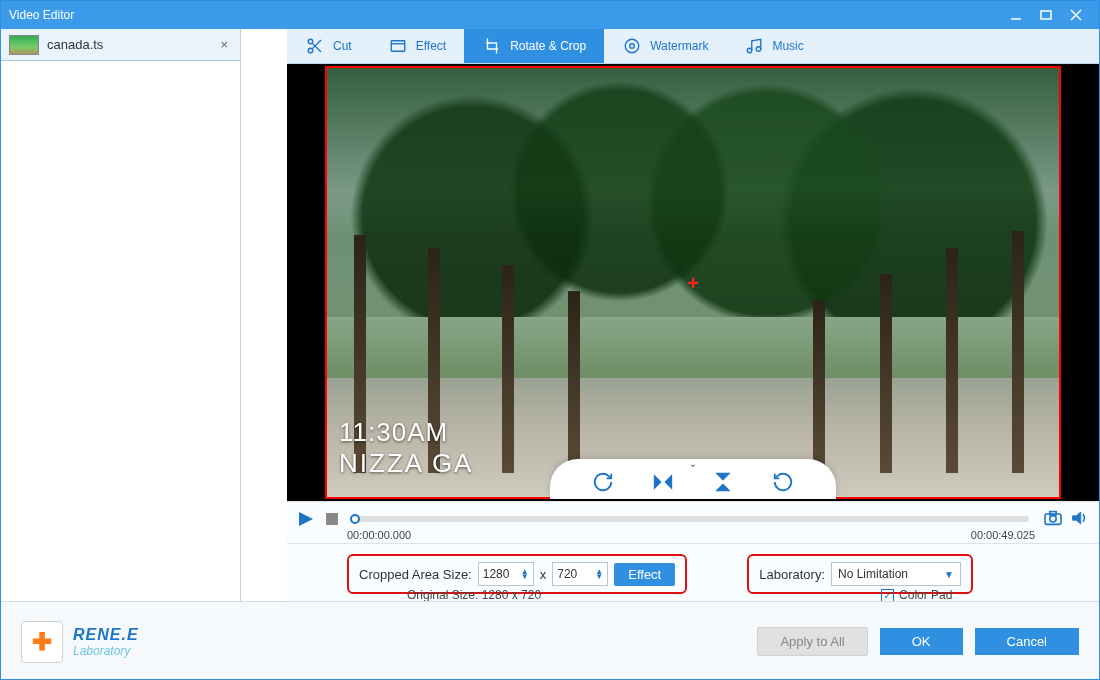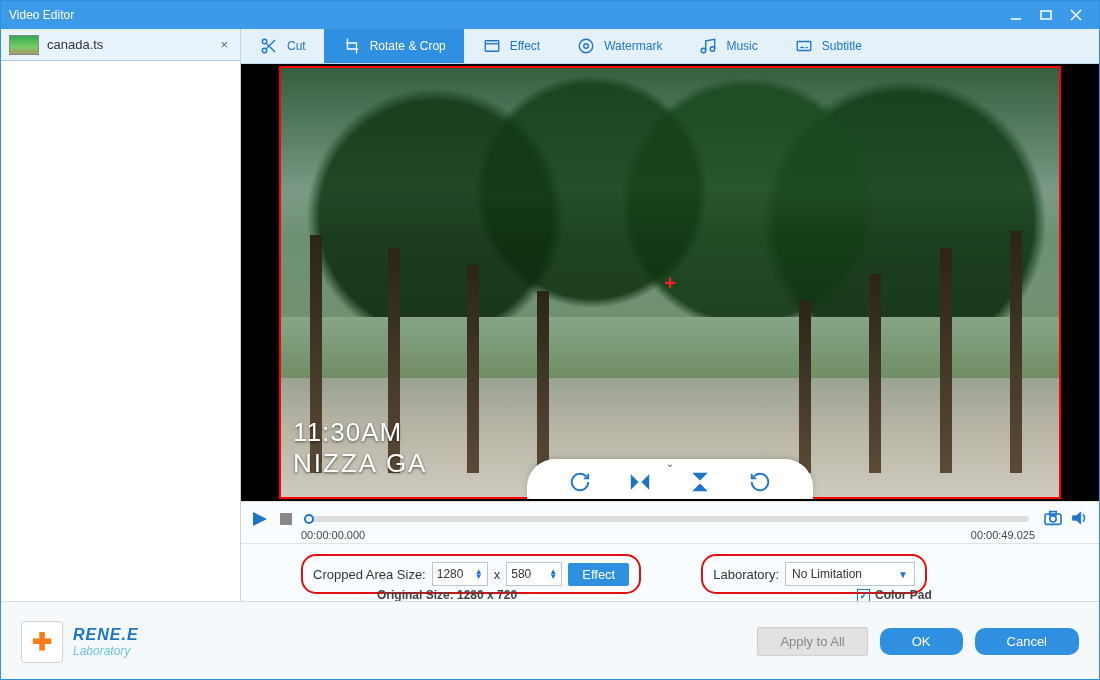--- a/index.html
+++ b/index.html
@@ -5,21 +5,21 @@
   * { box-sizing: border-box; margin: 0; padding: 0; font-family: "Segoe UI", Tahoma, sans-serif; }
   body { background:#fff; width:1100px; height:680px; overflow:hidden; border:1px solid #2f8fe0; }
   
   
   .titlebar { height:28px; background:#3b9aea; color:#fff; display:flex; align-items:center; padding:0 8px; font-size:12px; }
   .titlebar .spacer { flex:1; }
   .titlebar .winbtn { width:30px; height:28px; display:flex; align-items:center; justify-content:center; cursor:pointer; }
   .titlebar .winbtn svg { stroke:#fff; fill:none; stroke-width:1.5; }
 
   
-  .body-row { display:flex; height:calc(680px - 28px - 80px); }
+  .body-row { display:flex; height:calc(680px - 28px - 80px);gap:46px; }
 
   
   .sidebar { width:240px; background:#fff; border-right:1px solid #d0d0d0; }
   .file-tab { height:32px; background:#e8f3fc; border-bottom:1px solid #a9cbe6; display:flex; align-items:center; padding:0 8px; gap:8px; font-size:13px; color:#333; }
   .file-tab .thumb { width:30px; height:20px; background:linear-gradient(#3a5, #7c6 60%, #a96); border:1px solid #888; }
   .file-tab .x { margin-left:auto; color:#666; cursor:pointer; padding:0 4px; }
 
   
   .main { flex:1; display:flex; flex-direction:column; background:#fafdff; }
 
@@ -64,42 +64,42 @@
   .stop-ctl svg { fill:#888; }
   .track { flex:1; height:6px; background:#ddd; border-radius:3px; position:relative; margin:0 6px; }
   .track .knob { position:absolute; left:0; top:50%; width:10px; height:10px; background:#fff; border:2px solid #1d75c8; border-radius:50%; transform:translate(-50%,-50%); }
   .snapshot-btn, .vol-btn { color:#1d75c8; cursor:pointer; }
   .snapshot-btn svg, .vol-btn svg{ stroke:#1d75c8; fill:#1d75c8; }
   .time-label { font-size:11px; color:#444; padding:0 4px; }
 
   
   .settings { height:58px; background:#fafdff; display:flex; align-items:flex-start; padding:10px 60px 0; gap:60px; font-size:13px; color:#333; border-top:1px solid #e2e2e2; position:relative;}
   .group { display:flex; align-items:center; gap:6px; }
-  .red-box { border:2px solid #e01010; border-radius:15px; padding:6px 10px; display:flex; align-items:center; gap:6px; }
+  .red-box { border:2px solid #e01010; border-radius:6px; padding:6px 10px; display:flex; align-items:center; gap:6px; }
   .num-input { width:56px; height:24px; border:1px solid #b8c6d3; display:flex; align-items:center; padding:0 4px; font-size:12px; background:#fff; justify-content:space-between; }
   .num-input .spin { display:flex; flex-direction:column; line-height:5px; color:#1d75c8; font-size:8px; }
   .btn-blue { background:#2f8fe0; color:#fff; border:none; padding:4px 14px; font-size:13px; border-radius:2px; cursor:pointer; }
   .swatch { width:22px; height:20px; background:#ff0000; border:1px solid #888; display:inline-block; }
   .dropdown { width:130px; height:24px; border:1px solid #b8c6d3; background:#fff; display:flex; align-items:center; padding:0 6px; font-size:12px; justify-content:space-between; }
   .dropdown .arr { color:#1d75c8; font-size:10px; }
-  .sub-row { position:absolute; top:44px; left:16px; right:0; display:flex; padding:0 60px; gap:60px; font-size:12px; color:#444;font-weight:bold; }
+  .sub-row { position:absolute; top:44px; left:0; right:0; display:flex; padding:0 60px; gap:60px; font-size:12px; color:#444; }
   .sub-row .orig { margin-left:60px; }
   .checkbox { display:flex; align-items:center; gap:5px; cursor:pointer; }
   .checkbox .box { width:13px; height:13px; border:1px solid #1d75c8; display:flex; align-items:center; justify-content:center; color:#1d75c8; font-size:10px; }
 
   
   .footer { height:80px; background:#f5f9fc; border-top:1px solid #dcdcdc; display:flex; align-items:center; padding:0 20px; gap:12px; position:relative;}
   .logo-wrap{display:flex;align-items:center;gap:10px;}
   .logo-badge{width:42px;height:42px;background:#fff;border:1px solid #d0d0d0;border-radius:4px;display:flex;align-items:center;justify-content:center;}
   .logo-badge .plus{color:#ff7b1a;font-size:24px;font-weight:bold;}
   .logo-text .l1{color:#1d75c8;font-weight:bold;font-size:16px;font-style:italic;letter-spacing:1px;}
   .logo-text .l2{color:#6dc6e0;font-size:12px;font-style:italic;}
   .footer .spacer{flex:1;}
   .btn-grey{background:#e1e1e1;color:#888;border:1px solid #cfcfcf;padding:6px 22px;font-size:13px;border-radius:2px;cursor:pointer;}
-  .btn-primary{background:#2f8fe0;color:#fff;border:none;padding:6px 32px;font-size:13px;border-radius:10px;cursor:pointer;}
+  .btn-primary{background:#2f8fe0;color:#fff;border:none;padding:6px 32px;font-size:13px;border-radius:0;cursor:pointer;}
 </style>
 </head>
 <body>
 
 <div class="titlebar">
   <span>Video Editor</span>
   <span class="spacer"></span>
   <div class="winbtn">
       <svg width="12" height="12">
         <line x1="1" y1="10" x2="11" y2="10"></line>
@@ -135,66 +135,56 @@
         <span class="ti">
             <svg width="18" height="18" viewBox="0 0 24 24">
               <circle cx="6" cy="6" r="3"></circle>
               <circle cx="6" cy="18" r="3"></circle>
               <line x1="20" y1="4" x2="8.5" y2="15.5"></line>
               <line x1="20" y1="20" x2="8.5" y2="8.5"></line>
             </svg>
           </span>
         <span>Cut</span>
       </div>
+      <div class="tool-tab">
+        <span class="ti">
+            <svg width="18" height="18" viewBox="0 0 24 24">
+              <rect x="3" y="5" width="18" height="14" rx="1"></rect>
+              <line x1="3" y1="9" x2="21" y2="9"></line>
+            </svg>
+          </span>
+        <span>Effect</span>
+      </div>
       <div class="tool-tab active">
         <span class="ti">
             <svg width="18" height="18" viewBox="0 0 24 24">
               <path d="M6 2v14h14"></path>
               <path d="M18 22V8H4"></path>
             </svg>
           </span>
         <span>Rotate &amp; Crop</span>
-      </div>
-      <div class="tool-tab">
-        <span class="ti">
-            <svg width="18" height="18" viewBox="0 0 24 24">
-              <rect x="3" y="5" width="18" height="14" rx="1"></rect>
-              <line x1="3" y1="9" x2="21" y2="9"></line>
-            </svg>
-          </span>
-        <span>Effect</span>
       </div>
       <div class="tool-tab">
         <span class="ti">
             <svg width="18" height="18" viewBox="0 0 24 24">
               <circle cx="12" cy="12" r="9"></circle>
               <circle cx="12" cy="12" r="3"></circle>
             </svg>
           </span>
         <span>Watermark</span>
       </div>
       <div class="tool-tab">
         <span class="ti">
             <svg width="18" height="18" viewBox="0 0 24 24">
               <path d="M9 18V5l12-2v13"></path>
               <circle cx="6" cy="18" r="3"></circle>
               <circle cx="18" cy="16" r="3"></circle>
             </svg>
           </span>
         <span>Music</span>
-      </div>
-      <div class="tool-tab">
-        <span class="ti">
-            <svg width="18" height="18" viewBox="0 0 24 24">
-              <rect x="3" y="6" width="18" height="12" rx="1"></rect>
-              <line x1="7" y1="14" x2="12" y2="14"></line>
-              <line x1="14" y1="14" x2="17" y2="14"></line>
-            </svg>
-          </span>
-        <span>Subtitle</span>
       </div>
     </div>
 
     <div class="player-wrap">
       <div class="stage">
         <div class="video-area">
           <div class="scene-sky"></div>
           <div class="scene-path"></div>
           <div class="tree-canopy"></div>
           <div class="trunk" style="left:4%;height:55%"></div>
@@ -274,21 +264,21 @@
 
     <div class="settings">
       <div class="red-box">
         <span>Cropped Area Size:</span>
         <div class="num-input">
           <span>1280</span>
           <span class="spin">▲<br>▼</span>
         </div>
         <span>x</span>
         <div class="num-input">
-          <span>580</span>
+          <span>720</span>
           <span class="spin">▲<br>▼</span>
         </div>
         <button class="btn-blue">Effect</button>
       </div>
 
 
       <div class="red-box">
         <span>Laboratory:</span>
         <div class="dropdown">
           <span>No Limitation</span>

